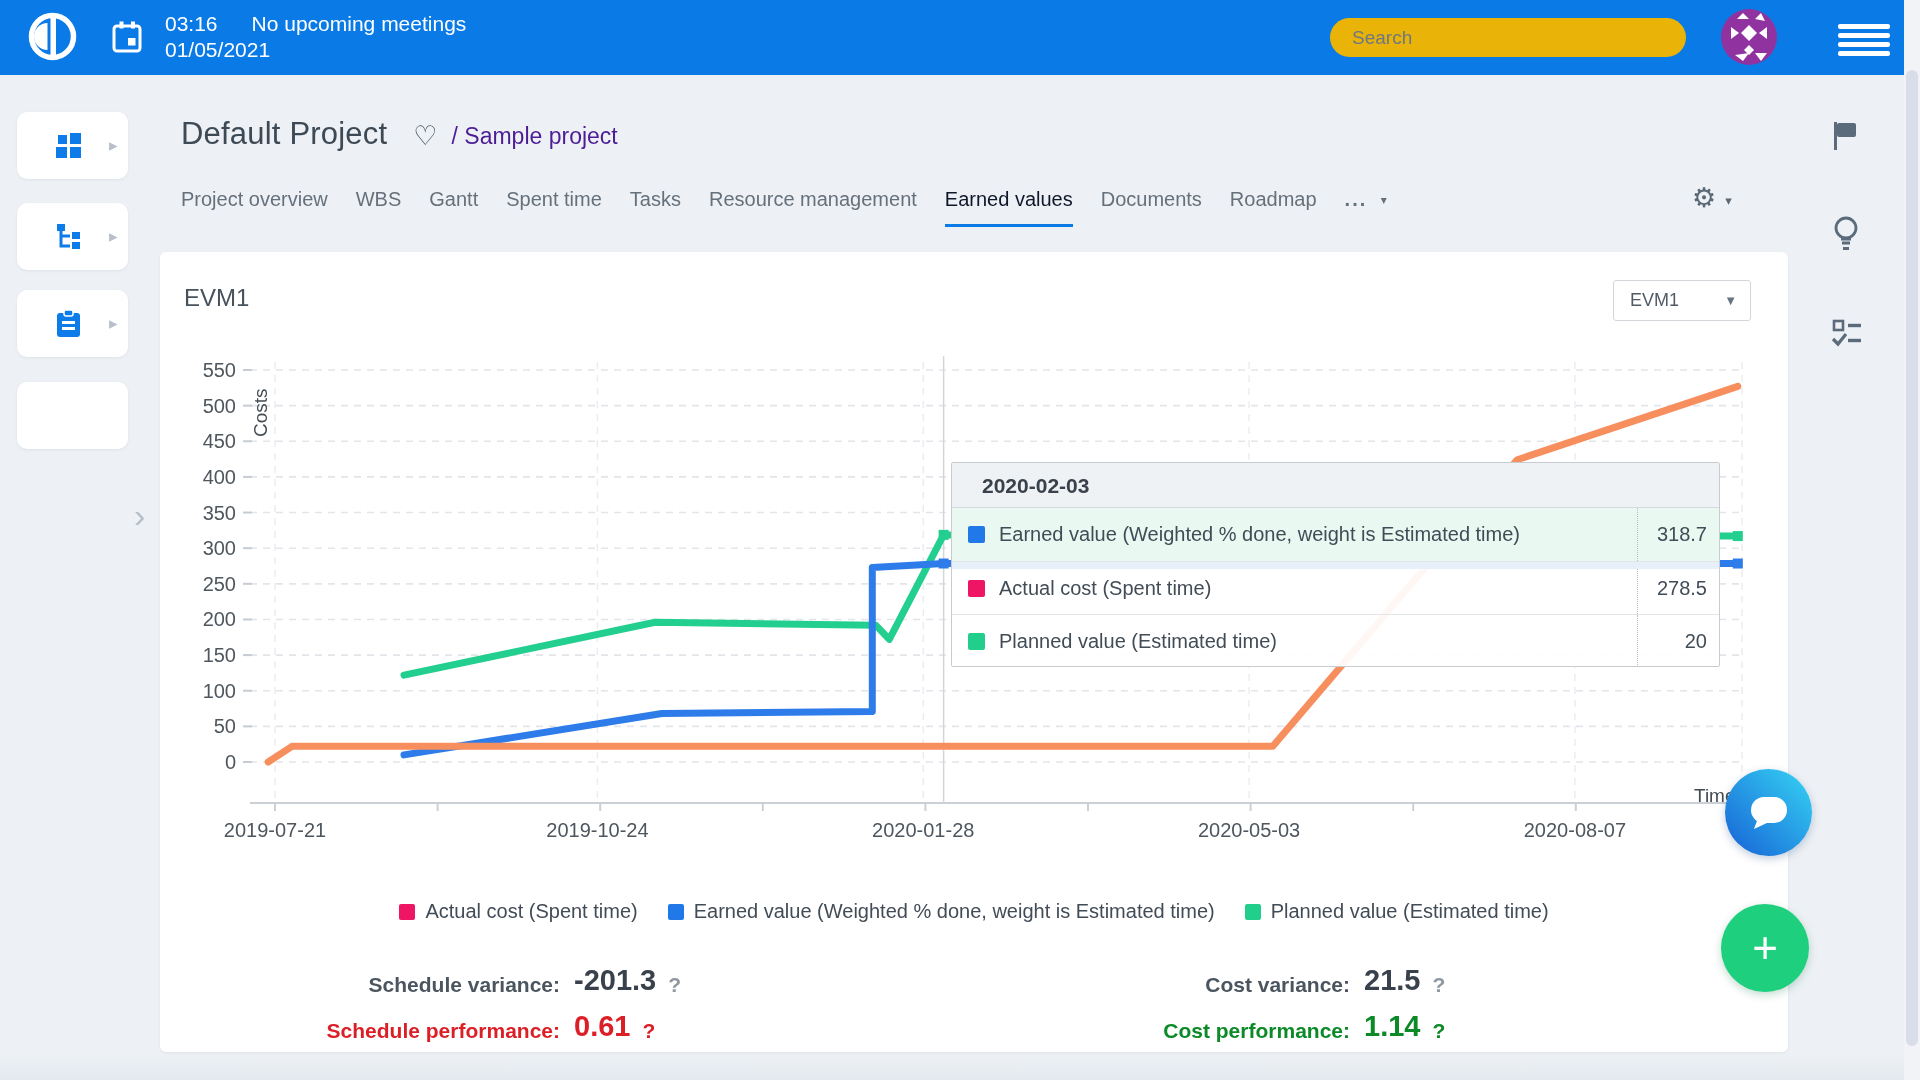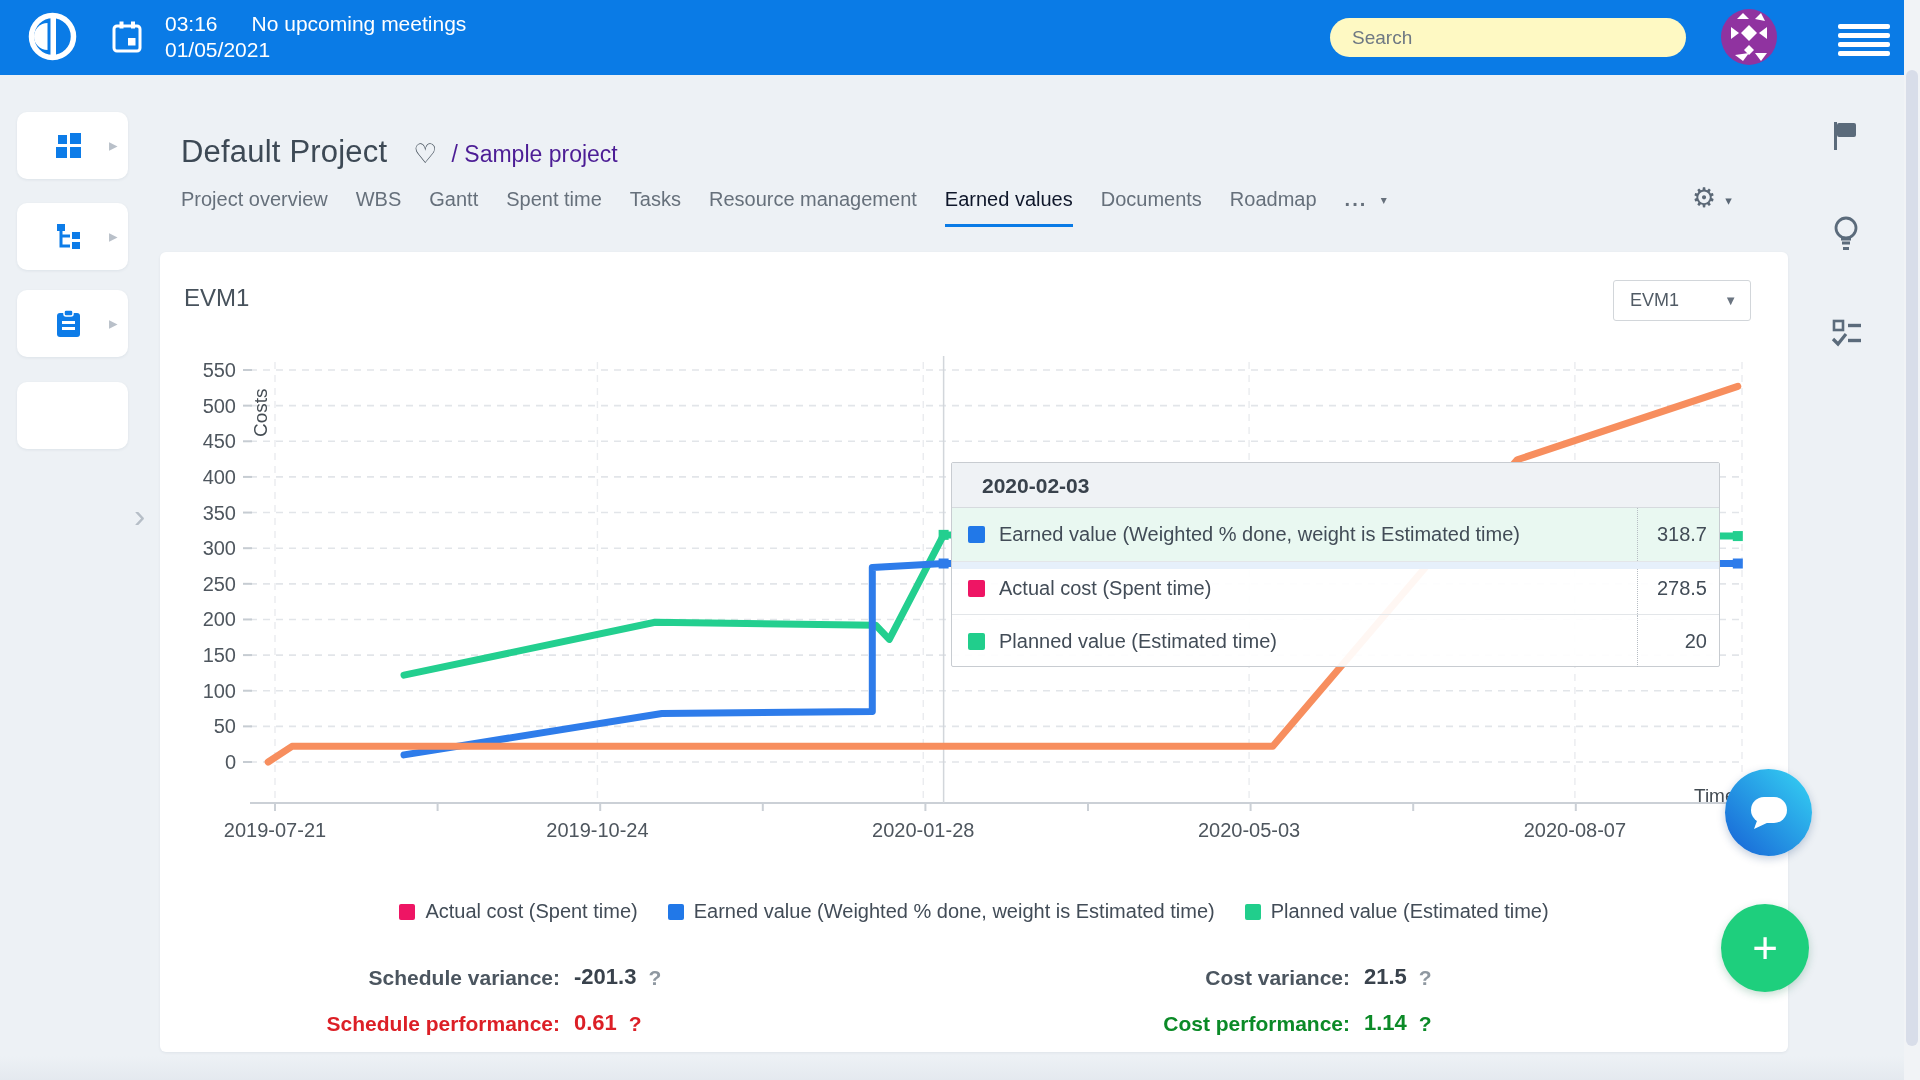--- a/index.html
+++ b/index.html
@@ -5,34 +5,34 @@
   * { margin:0; padding:0; box-sizing:border-box; }
   html,body { width:1920px; height:1080px; overflow:hidden;
     font-family:"Liberation Sans","DejaVu Sans",sans-serif; background:#edf1f5; }
   .abs { position:absolute; }
 
   
   .topbar { position:absolute; left:0; top:0; width:1920px; height:75px; background:#0a7be6; z-index:20; }
   .topbar .timeblock { position:absolute; left:165px; top:11px; color:#fff; font-size:21px; line-height:26px; }
   .topbar .timeblock .row1 { display:flex; gap:34px; }
   .searchpill { position:absolute; left:1330px; top:18px; width:356px; height:39px; border-radius:20px;
-    background:#fef9c3; border:none; outline:none; padding:0 22px; font-size:19px; color:#3c4650; }
+    background:#eab308; border:none; outline:none; padding:0 22px; font-size:19px; color:#3c4650; }
   .searchpill::placeholder { color:#6e7883; }
   .burger { position:absolute; left:1838px; top:24px; width:52px; cursor:pointer; }
   .burger div { height:4.5px; background:#fff; border-radius:2px; margin-bottom:4.5px; }
 
   
   .side-card { position:absolute; left:17px; width:111px; height:67px; background:#fff; border-radius:10px;
     box-shadow:0 1px 3px rgba(40,60,90,.08); display:flex; align-items:center; }
   .side-card .ic { margin-left:36px; }
   .side-card .caret { position:absolute; left:92px; color:#b9c0c9; font-size:17px; }
   .expand-chevron { position:absolute; left:134px; top:496px; color:#b6bec7; font-size:34px; }
 
   
-  .titlerow { position:absolute; left:181px; top:134px; display:flex; align-items:baseline; }
+  .titlerow { position:absolute; left:181px; top:116px; display:flex; align-items:baseline; }
   .page-title { font-size:31px; color:#3d4955; font-weight:500; letter-spacing:.2px; }
   .fav-heart { font-size:27px; color:#49545f; margin-left:26px; position:relative; top:1px; }
   .crumb-path { font-size:23px; color:#4c1d95; margin-left:14px; }
   .tabsrow { position:absolute; left:181px; top:188px; display:flex; gap:28px; font-size:20px; color:#66707b; }
   .tab { padding-bottom:13px; cursor:pointer; white-space:nowrap; }
   .tab.active { color:#0f172a; font-weight:400; border-bottom:3px solid #0a7be6; }
   .tab-more { letter-spacing:2px; font-weight:700; }
   .tab-more .dd { font-size:12px; font-weight:400; margin-left:6px; position:relative; top:-2px; }
   .gearbox { position:absolute; left:1692px; top:182px; color:#5b6876; font-size:27px; display:flex; align-items:center; gap:9px; cursor:pointer; }
   .gearbox .dd { font-size:13px; position:relative; top:2px; }
@@ -66,21 +66,21 @@
     display:flex; align-items:center; justify-content:flex-end; padding-right:12px; }
   .tt-bluestrip { position:absolute; left:0; top:99px; width:100%; height:7px; background:#e6f0fb; }
 
   
   .legend { position:absolute; left:160px; top:900px; width:1628px; display:flex; justify-content:center;
     gap:30px; font-size:20px; color:#424c57; z-index:4; }
   .legend .item { display:flex; align-items:center; gap:10px; cursor:pointer; }
   .legend .sq { width:16px; height:16px; border-radius:2px; }
   .stat { position:absolute; display:flex; align-items:flex-end; font-size:21px; color:#4b555f; z-index:4;font-weight:bold; }
   .stat .sl { width:335px; text-align:right; }
-  .stat b { margin-left:14px; color:#39424c; font-size:22px; }
+  .stat b { margin-left:14px; color:#39424c; font-size:29px; }
   .stat .q { margin-left:12px; color:#8f98a1; font-size:21px; cursor:pointer; }
   .stat.red, .stat.red b, .stat.red .q { color:#dc1f26; }
   .stat.green, .stat.green b, .stat.green .q { color:#0b8a27; }
 
   
   .chatfab { position:absolute; left:1725px; top:769px; width:87px; height:87px; border-radius:50%;
     background:linear-gradient(45deg,#1b72da 15%,#33c9f1 90%); z-index:30; cursor:pointer;
     display:flex; align-items:center; justify-content:center; box-shadow:0 3px 8px rgba(20,60,120,.25); }
   .plusfab { position:absolute; left:1721px; top:904px; width:88px; height:88px; border-radius:50%;
     background:#1ecf7d; z-index:30; cursor:pointer; color:#fff; font-size:44px; font-weight:300;

